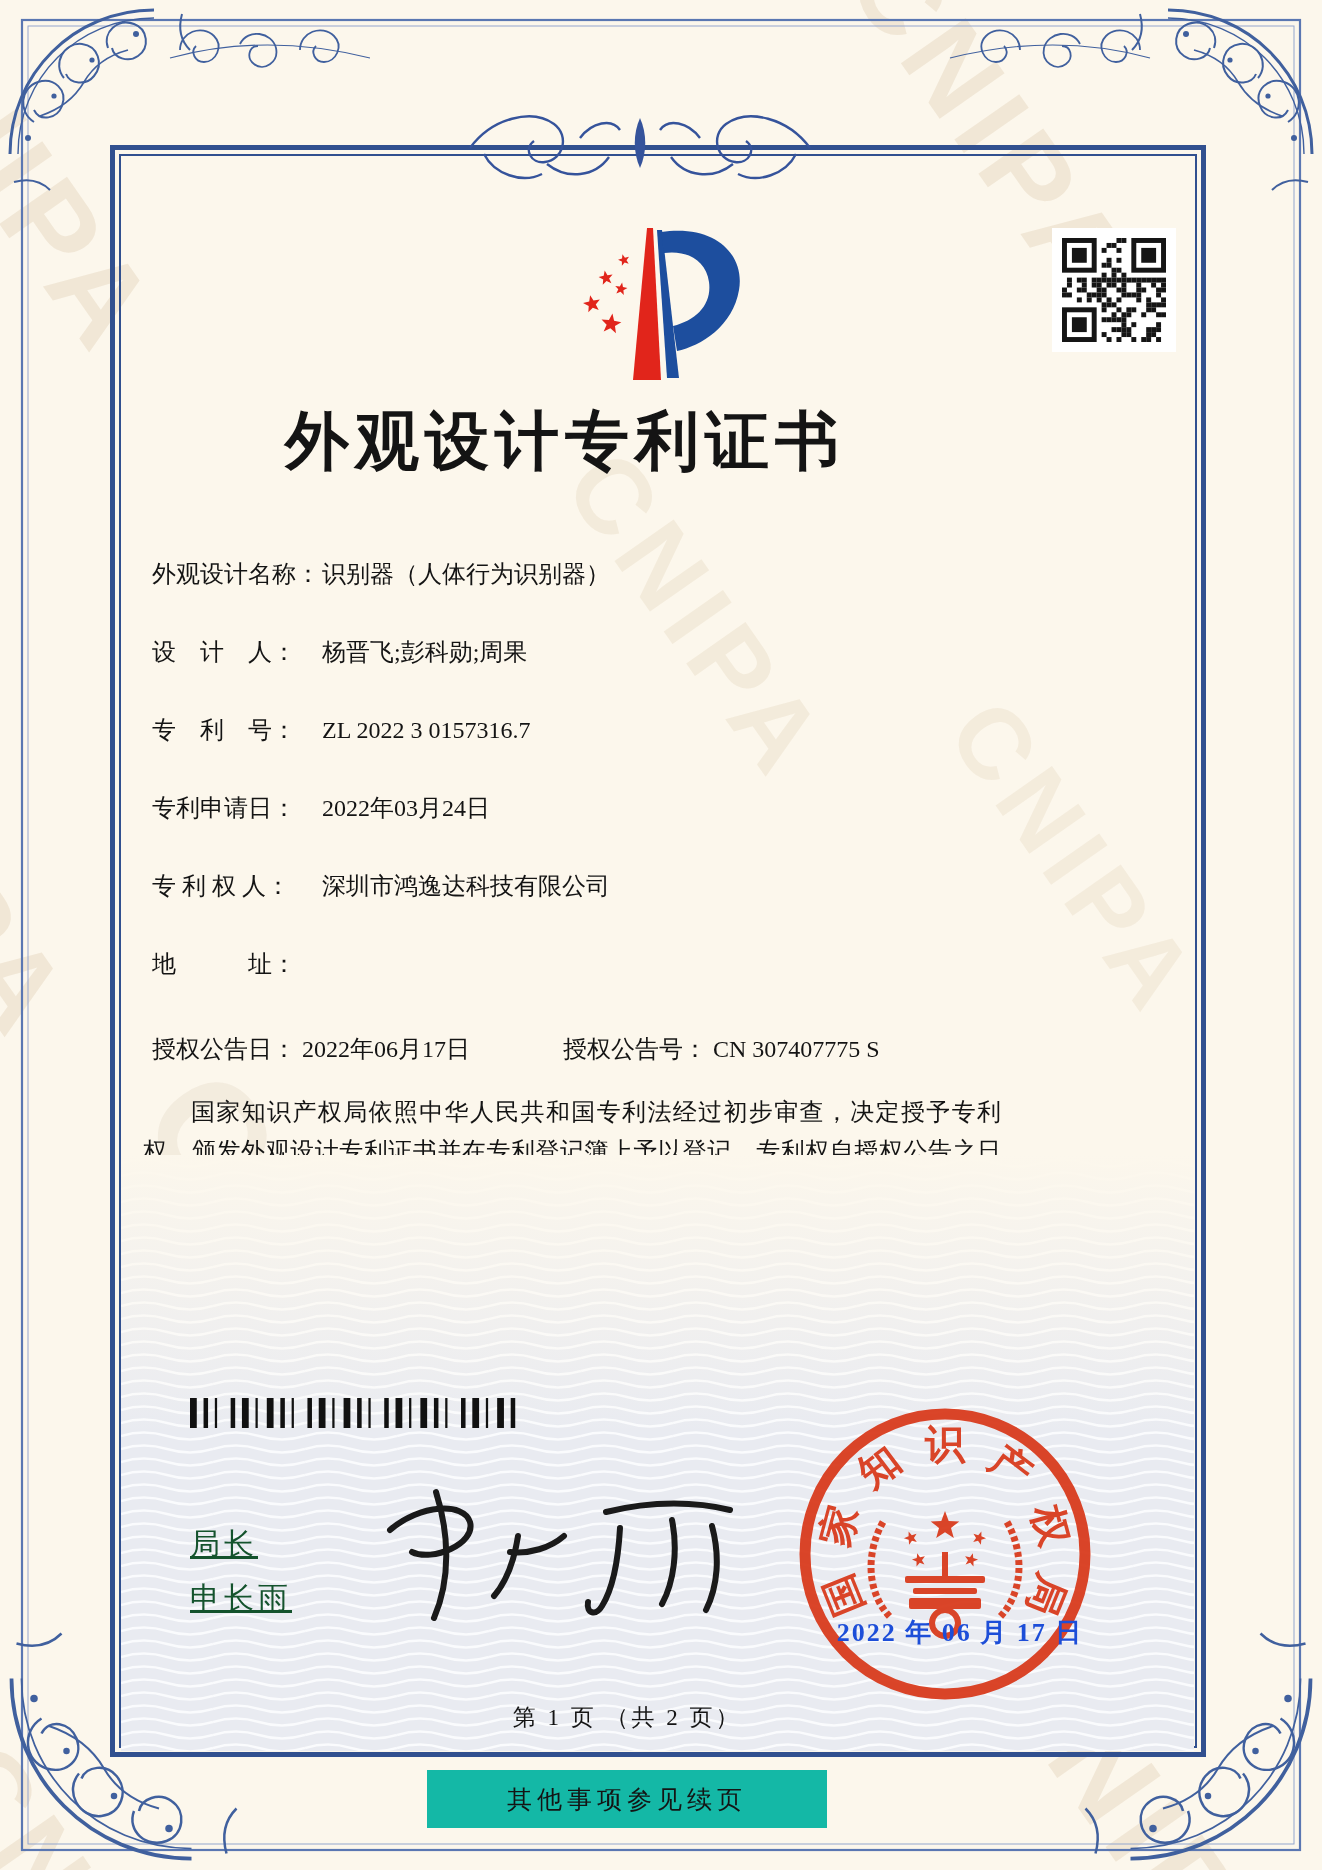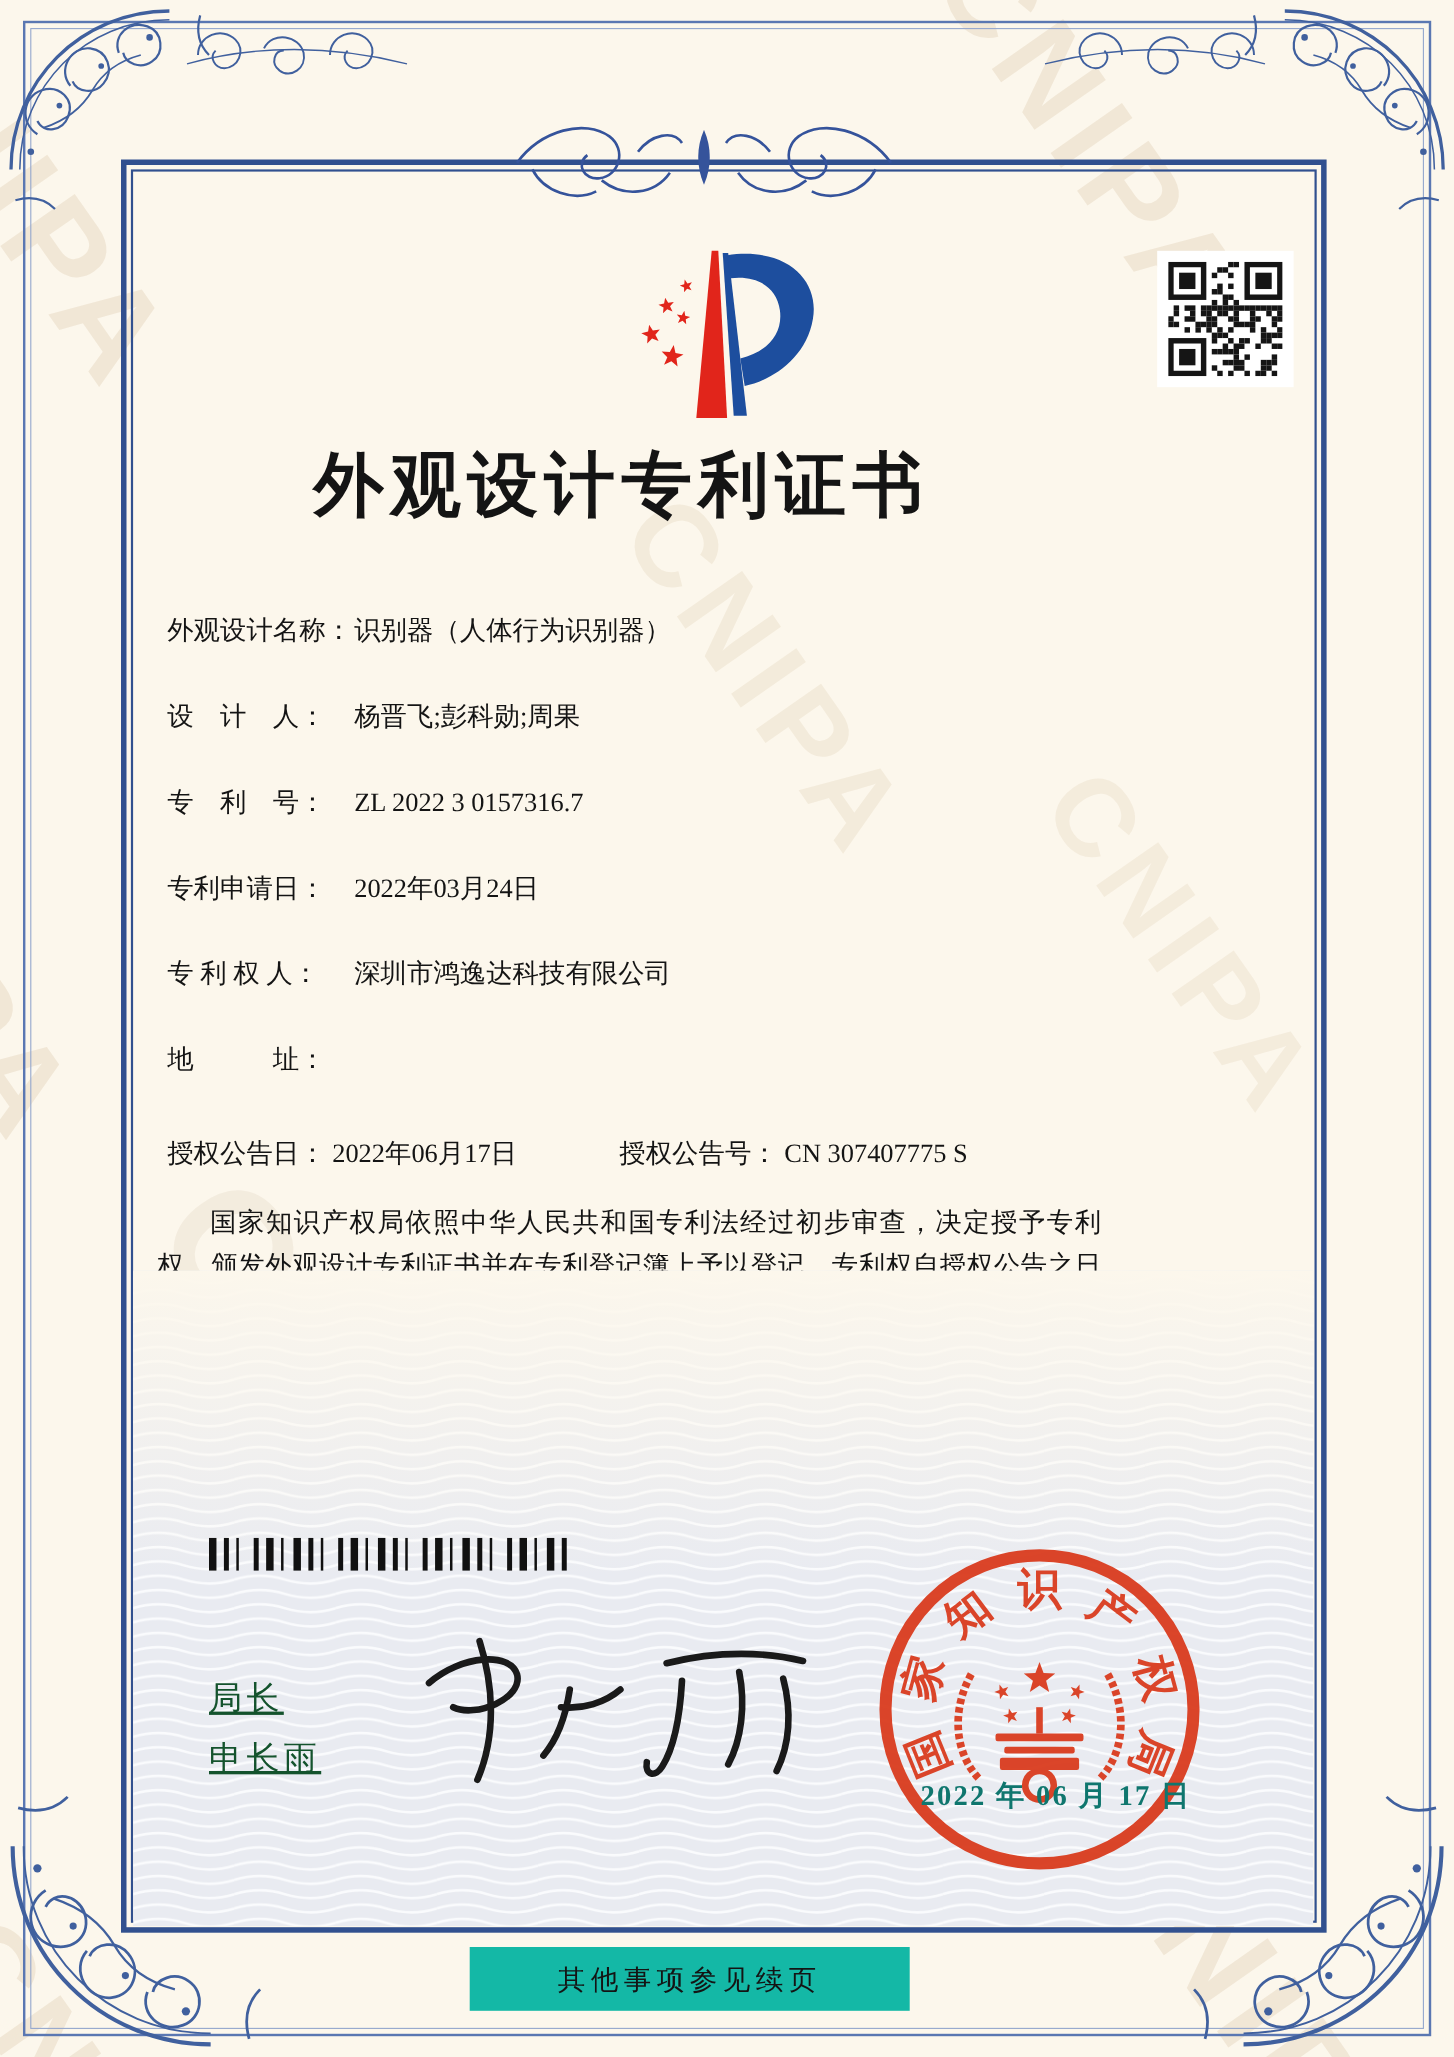--- a/index.html
+++ b/index.html
@@ -33,21 +33,21 @@
   .frow .val.wrap{white-space:normal; width:590px;}
   
   .body-text{left:143px; top:1093px; width:858px; font-size:24px; line-height:38.5px;
     text-align:justify;}
   .body-text p{margin:0; text-indent:2em;}
   
   .director{font-family:"Liberation Sans","DejaVu Sans",sans-serif; font-size:30px;
     letter-spacing:4px; color:#14532d;text-decoration:underline;}
   
   .seal-date{left:805px; top:1615px; width:310px; text-align:center; font-size:26px;
-    letter-spacing:2px; color:#0f766e; font-weight:bold;}
+    letter-spacing:2px; color:#1d4ed8; font-weight:bold;}
   .page-info{left:112px; top:1702px; width:1030px; text-align:center; font-size:23px;
     letter-spacing:3px;}
   .cont-box{left:427px; top:1770px; width:400px; height:58px; background:#14b8a6;
     display:flex; align-items:center; justify-content:center;}
   .cont-box span{font-size:25px; letter-spacing:5px;}
   svg{display:block;}
 </style>
 </head>
 <body>
 
@@ -408,17 +408,18 @@
             <polygon points="116.0,127.0 117.7,131.6 122.7,131.8 118.8,134.9 120.1,139.7 116.0,136.9 111.9,139.7 113.2,134.9 109.3,131.8 114.3,131.6" transform="rotate(-20 116 134)"></polygon>
             <polygon points="184.0,127.0 185.7,131.6 190.7,131.8 186.8,134.9 188.1,139.7 184.0,136.9 179.9,139.7 181.2,134.9 177.3,131.8 182.3,131.6" transform="rotate(20 184 134)"></polygon>
             <polygon points="124.0,149.0 125.7,153.6 130.7,153.8 126.8,156.9 128.1,161.7 124.0,158.9 119.9,161.7 121.2,156.9 117.3,153.8 122.3,153.6" transform="rotate(-15 124 156)"></polygon>
             <polygon points="176.0,149.0 177.7,153.6 182.7,153.8 178.8,156.9 180.1,161.7 176.0,158.9 171.9,161.7 173.2,156.9 169.3,153.8 174.3,153.6" transform="rotate(15 176 156)"></polygon>
           </g>
       </g>
     </g>
   </svg>
   <div class="abs seal-date">2022 年 06 月 17 日</div>
 
+  <div class="abs page-info">第 1 页 （共 2 页）</div>
   <div class="abs cont-box">
     <span>其他事项参见续页</span>
   </div>
 
 </div>
 
 </body></html>

